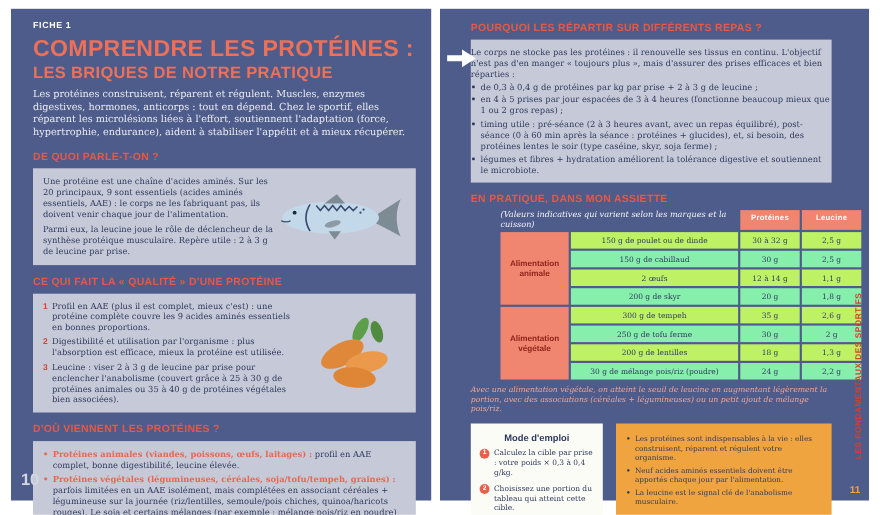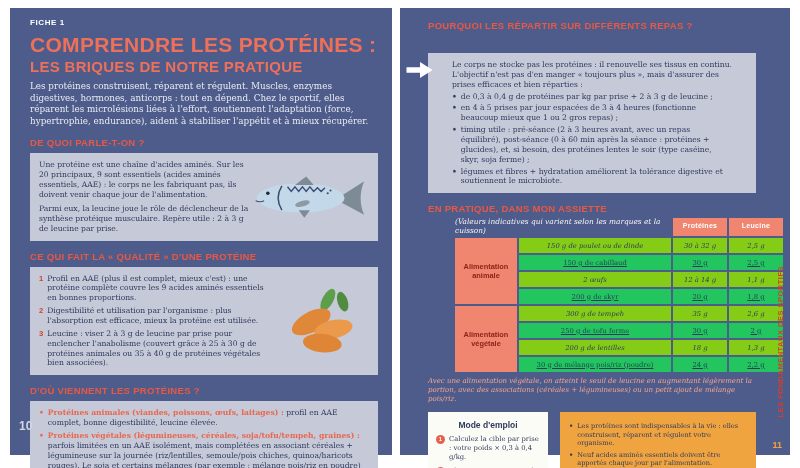--- a/index.html
+++ b/index.html
@@ -24,43 +24,43 @@
   .fish-wrap { position:absolute; right:8px; top:16px; }
   .box-qualite .txt { width:235px; }
   .almond-wrap { position:absolute; right:14px; top:18px; }
   .numline { display:flex; gap:4px; }
   .numline + .numline { margin-top:3px; }
   .rednum { color:#d7402c; font-weight:bold; font-family:"Liberation Sans",sans-serif; font-size:7.6px; }
   .bull { display:flex; gap:4px; }
   .bull + .bull { margin-top:3px; }
   .bdot { color:#e8674f; font-weight:bold; }
   .lead { color:#e8674f; font-weight:bold; }
-  .pgnum-left { position:absolute; left:9px; bottom:22px; color:#d3d7e2; font-size:12px; font-weight:bold; }
+  .pgnum-left { position:absolute; left:9px; bottom:10px; color:#d3d7e2; font-size:15px; font-weight:bold; }
 
   
-  .rbox { background:#c6c9d7; padding:7px 24px; color:#2e3a5e; position:relative;
-    font-family:"DejaVu Serif", serif; font-size:7.6px; line-height:1.3; margin-top:22px; }
+  .rbox { background:#c6c9d7; padding:7px 0; color:#2e3a5e; position:relative;
+    font-family:"DejaVu Serif", serif; font-size:7.6px; line-height:1.3; margin-top:5px; }
   .rbull { display:flex; gap:4px; margin-top:2px; }
   .rbull .bdot { color:#2e3a5e; }
   .arrow-wrap { position:absolute; left:-22px; top:8px; }
 
   .assiette-note { color:#f4f4f6; font-style:italic; font-size:7.4px; line-height:1.2;
     font-family:"DejaVu Serif", serif; }
   .ptable { display:grid; grid-template-columns:62px 152px 54px 54px; gap:2px; margin-top:4px;margin-left:27px; }
   .th { background:#f08570; color:#ffffff; font-size:7px; font-weight:bold; text-align:center;
     padding:4px 0; letter-spacing:.3px; }
   .note-cell { grid-column:1 / 3; display:flex; align-items:flex-end; }
   .gcell { background:#f08570; color:#8f2418; font-weight:bold; font-size:7.4px; text-align:center;
     display:flex; align-items:center; justify-content:center; line-height:1.25; padding:2px; }
   .g1 { grid-column:1; grid-row:2 / 6; }
   .g2 { grid-column:1; grid-row:6 / 10; }
   .cell { color:#2e3a5e; font-size:6.8px; text-align:center; padding:3.5px 2px;
     font-family:"DejaVu Serif", serif; }
-  .row-a { background:#84cc16;font-style:italic; }
-  .row-b { background:#22c55e;text-decoration:underline; }
+  .row-a { background:#bef264; }
+  .row-b { background:#86efac; }
   .tfoot { color:#f2a48e; font-style:italic; font-size:7px; line-height:1.3; margin-top:5px;
     font-family:"DejaVu Serif", serif; }
 
   .bottom { display:flex; gap:12px; margin-top:8px; align-items:stretch; }
   .mode-box { width:120px; background:#fcfcf6; padding:8px 8px; flex:none; }
   .mode-title { color:#2e3a5e; font-weight:bold; font-size:8.5px; text-align:center;
     font-family:"Liberation Sans",sans-serif; }
   .step { display:flex; gap:4px; margin-top:5px; color:#2e3a5e;
     font-family:"DejaVu Serif", serif; font-size:6.8px; line-height:1.3; }
   .stepnum { flex:none; width:9px; height:9px; border-radius:50%; background:#e8604c; color:#fff;

